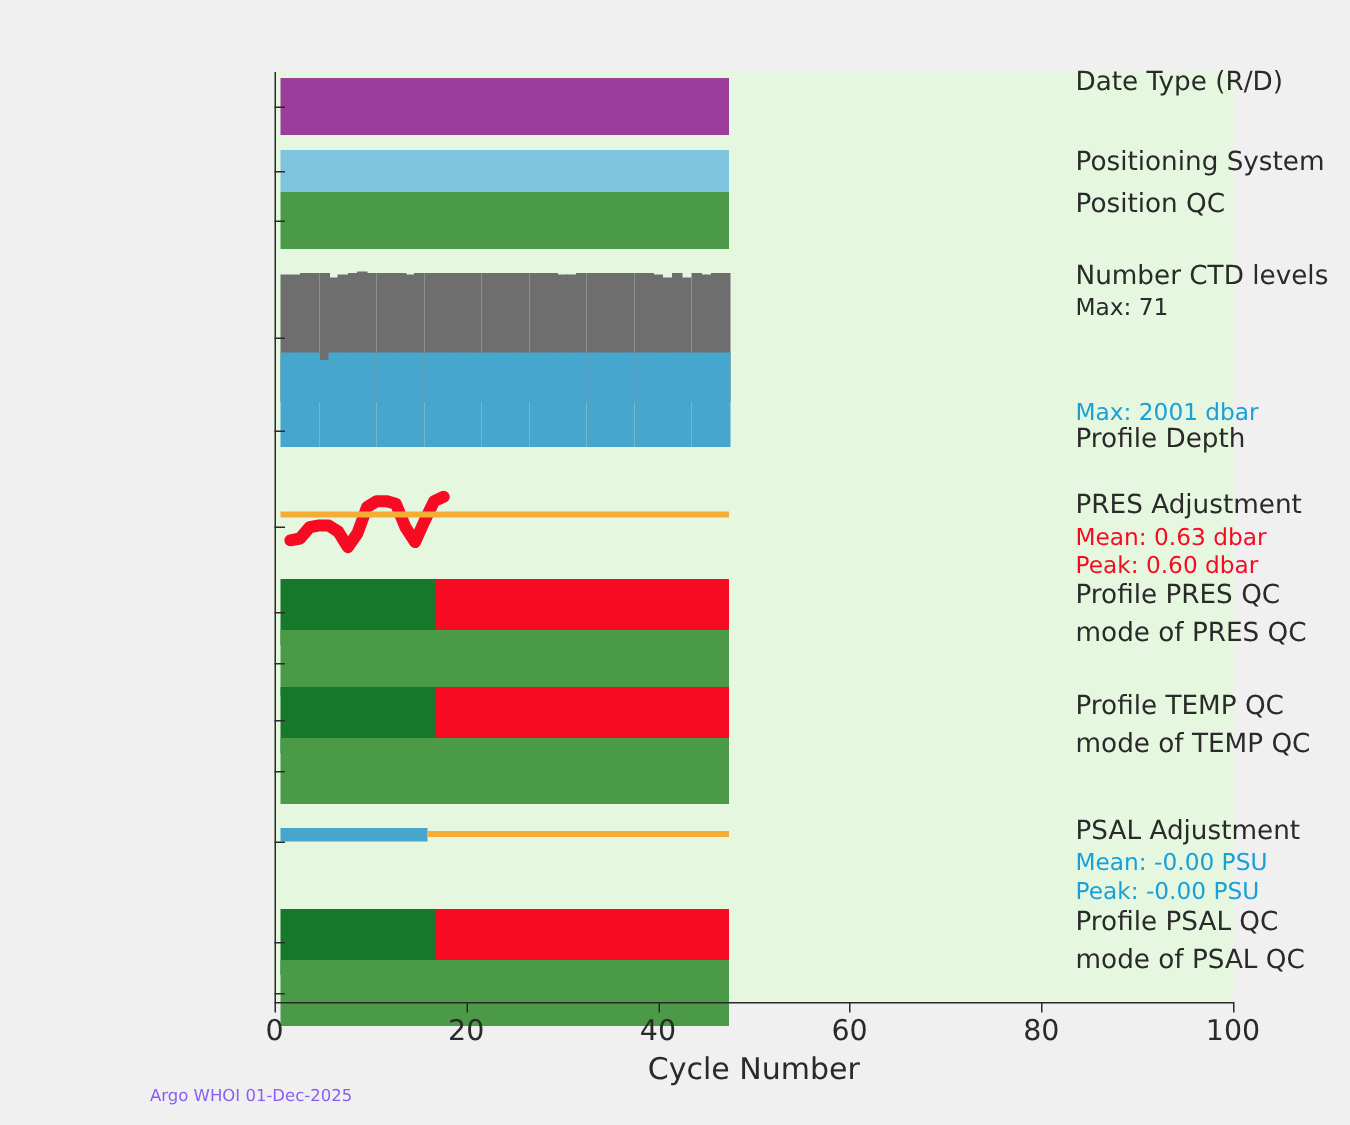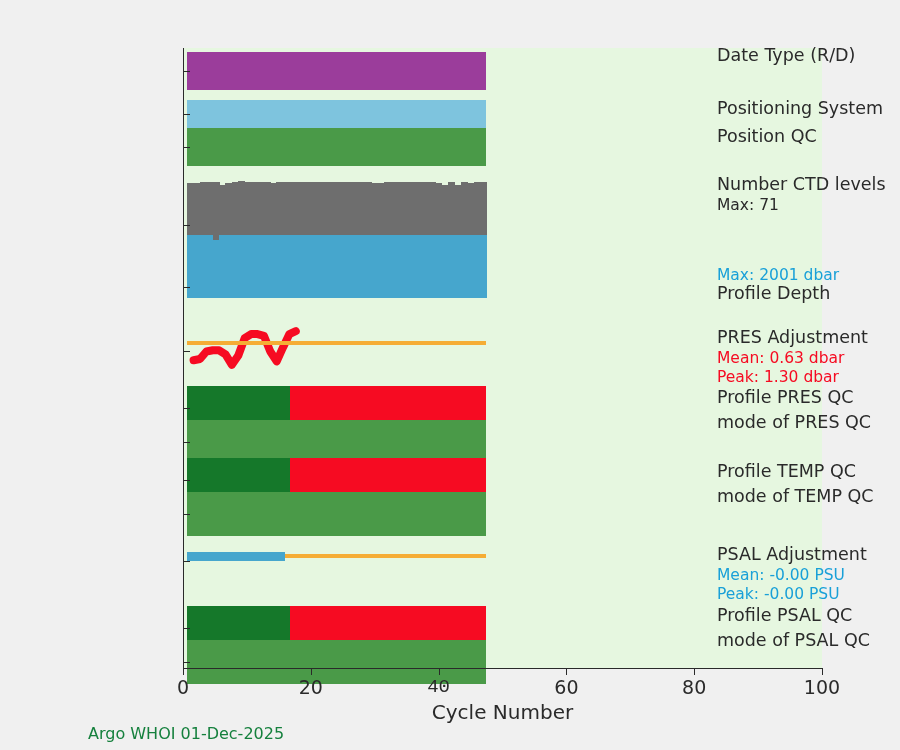--- a/index.html
+++ b/index.html
@@ -49,22 +49,22 @@
     position:absolute;top:676px;
     font-size:19px;color:#2a2a2a;
     transform:translateX(-50%);
     white-space:nowrap;
   }
   .xlabel{
     position:absolute;left:183px;top:700px;width:639px;
     text-align:center;font-size:20px;color:#2a2a2a;
   }
   .footer{
-    position:absolute;left:88px;top:724px;
-    font-size:16px;color:#15803d;white-space:nowrap;
+    position:absolute;left:100px;top:724px;
+    font-size:11px;color:#8b5cf6;white-space:nowrap;
   }
 
   
   .ylab{
     position:absolute;right:0;width:183px;
     padding-right:7px;box-sizing:border-box;
     white-space:nowrap;
     font-size:17.5px;color:#2a2a2a;
     line-height:1;
   }
@@ -199,21 +199,21 @@
       </div>
   </div>
 
   <div class="xaxis-line"></div>
   <div id="xticks">
       <div class="tick" style="left: 183px;"></div>
       <div class="ticklabel" style="left: 183px;">0</div>
       <div class="tick" style="left: 310.8px;"></div>
       <div class="ticklabel" style="left: 310.8px;">20</div>
       <div class="tick" style="left: 438.6px;"></div>
-      <div class="ticklabel" style="left: 438.6px; font-family: Liberation Mono, monospace;">40</div>
+      <div class="ticklabel" style="left: 438.6px;">40</div>
       <div class="tick" style="left: 566.4px;"></div>
       <div class="ticklabel" style="left: 566.4px;">60</div>
       <div class="tick" style="left: 694.2px;"></div>
       <div class="ticklabel" style="left: 694.2px;">80</div>
       <div class="tick" style="left: 822px;"></div>
       <div class="ticklabel" style="left: 822px;">100</div>
     </div>
   <div class="xlabel">Cycle Number</div>
 
   <div id="ylabels">
@@ -224,21 +224,21 @@
       <div class="ylab" style="top: 128px;">Position QC</div>
       <div class="ytick" style="top: 147px;"></div>
       <div class="ylab" style="top: 176px;">Number CTD levels</div>
       <div class="ylab small" style="top: 198px; color: rgb(42, 42, 42);">Max: 71</div>
       <div class="ytick" style="top: 224.5px;"></div>
       <div class="ylab" style="top: 246px; margin-top: 39px;">Profile Depth</div>
       <div class="ylab small" style="top: 268px; color: rgb(25, 160, 216);">Max: 2001 dbar</div>
       <div class="ytick" style="top: 286.5px;"></div>
       <div class="ylab" style="top: 329px;">PRES Adjustment</div>
       <div class="ylab small" style="top: 351px; color: rgb(246, 11, 34);">Mean: 0.63 dbar</div>
-      <div class="ylab small" style="top: 370px; color: rgb(246, 11, 34);">Peak: 1.30 dbar</div>
+      <div class="ylab small" style="top: 370px; color: rgb(246, 11, 34);">Peak: 0.60 dbar</div>
       <div class="ytick" style="top: 351px;"></div>
       <div class="ylab" style="top: 389px;">Profile PRES QC</div>
       <div class="ytick" style="top: 408px;"></div>
       <div class="ylab" style="top: 414px;">mode of PRES QC</div>
       <div class="ytick" style="top: 442px;"></div>
       <div class="ylab" style="top: 463px;">Profile TEMP QC</div>
       <div class="ytick" style="top: 480px;"></div>
       <div class="ylab" style="top: 488px;">mode of TEMP QC</div>
       <div class="ytick" style="top: 514px;"></div>
       <div class="ylab" style="top: 546px;">PSAL Adjustment</div>

